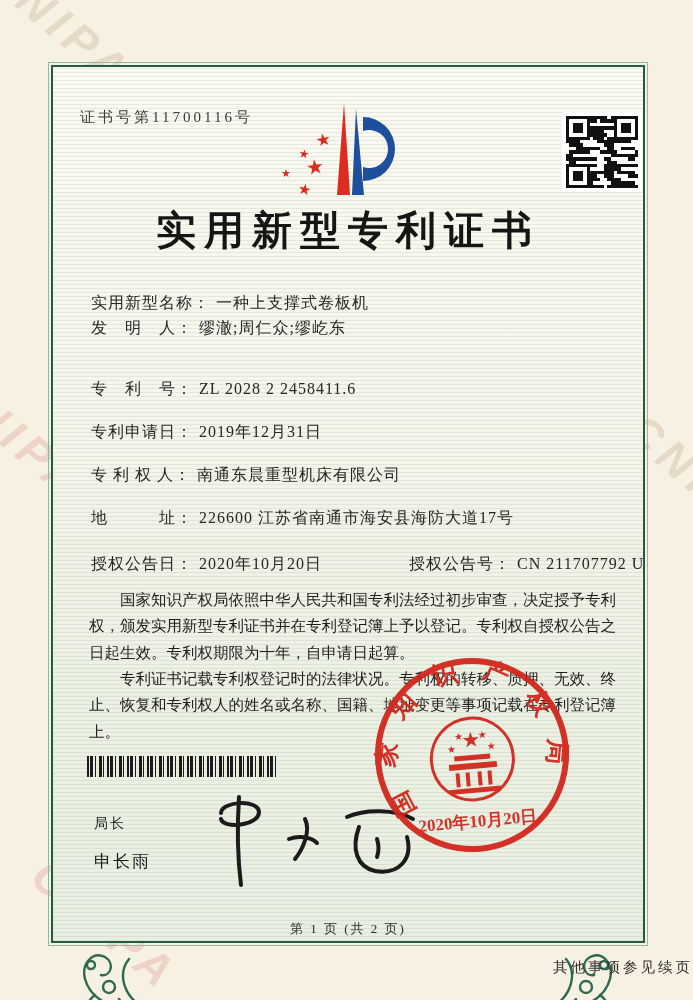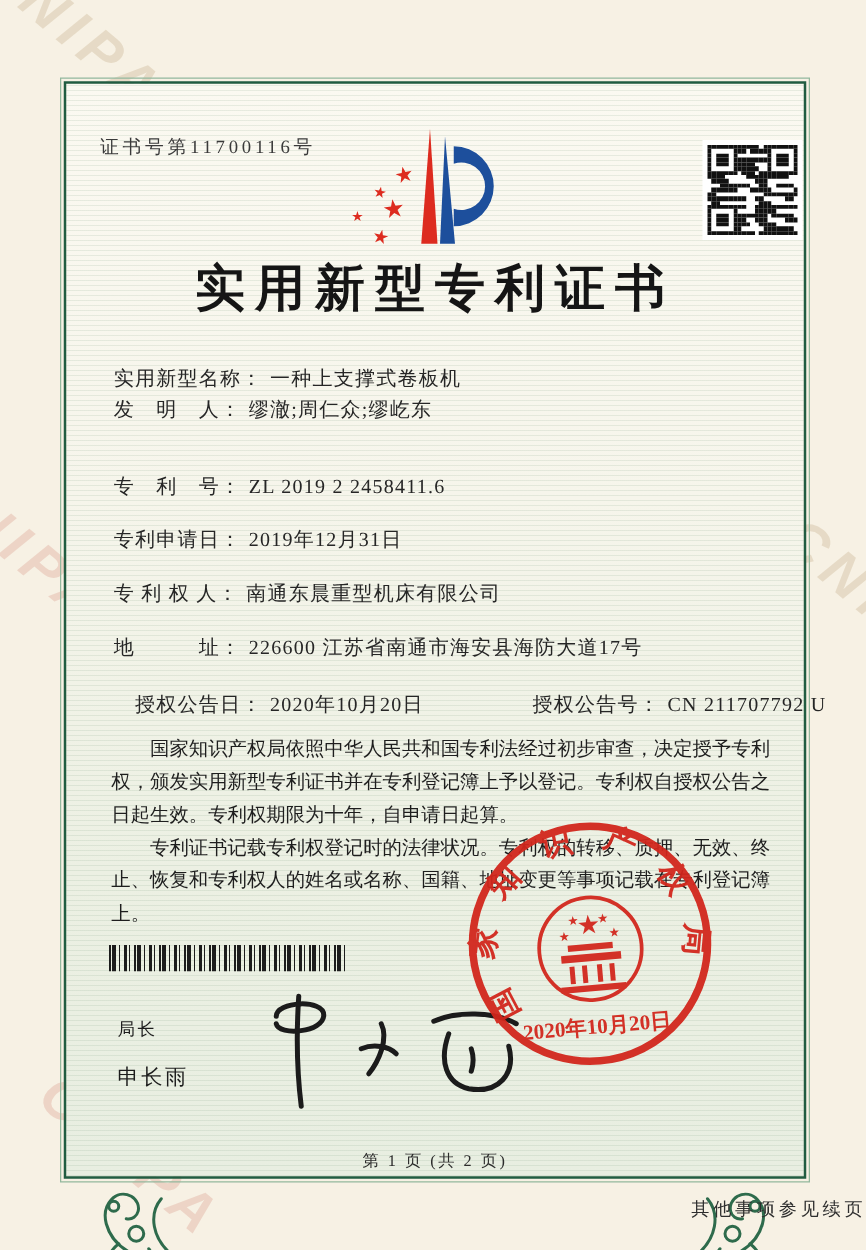--- a/index.html
+++ b/index.html
@@ -575,32 +575,32 @@
 
     <div class="doc-title">实用新型专利证书</div>
 
     <div class="field-row" style="top:226px;">
       <span class="lbl">实用新型名称：</span><span class="val">一种上支撑式卷板机</span>
     </div>
     <div class="field-row" style="top:251px;">
       <span class="lbl">发　明　人：</span><span class="val">缪澈;周仁众;缪屹东</span>
     </div>
     <div class="field-row" style="top:312px;">
-      <span class="lbl">专　利　号：</span><span class="val">ZL 2019 2 2458411.6</span>
+      <span class="lbl">专　利　号：</span><span class="val">ZL 2028 2 2458411.6</span>
     </div>
     <div class="field-row" style="top:355px;">
       <span class="lbl">专利申请日：</span><span class="val">2019年12月31日</span>
     </div>
     <div class="field-row" style="top:398px;">
       <span class="lbl">专 利 权 人：</span><span class="val">南通东晨重型机床有限公司</span>
     </div>
     <div class="field-row" style="top:441px;">
       <span class="lbl">地　　　址：</span><span class="val">226600 江苏省南通市海安县海防大道17号</span>
     </div>
-    <div class="field-row" style="top:487px;margin-left:17px;">
+    <div class="field-row" style="top:487px;">
       <span class="lbl">授权公告日：</span><span class="val">2020年10月20日</span>
       <span class="grant-number-pair">
         <span class="lbl">授权公告号：</span><span class="val">CN 211707792 U</span>
       </span>
     </div>
 
     <div class="body-text">
       <p>国家知识产权局依照中华人民共和国专利法经过初步审查，决定授予专利权，颁发实用新型专利证书并在专利登记簿上予以登记。专利权自授权公告之日起生效。专利权期限为十年，自申请日起算。</p>
       <p>专利证书记载专利权登记时的法律状况。专利权的转移、质押、无效、终止、恢复和专利权人的姓名或名称、国籍、地址变更等事项记载在专利登记簿上。</p>
     </div>

